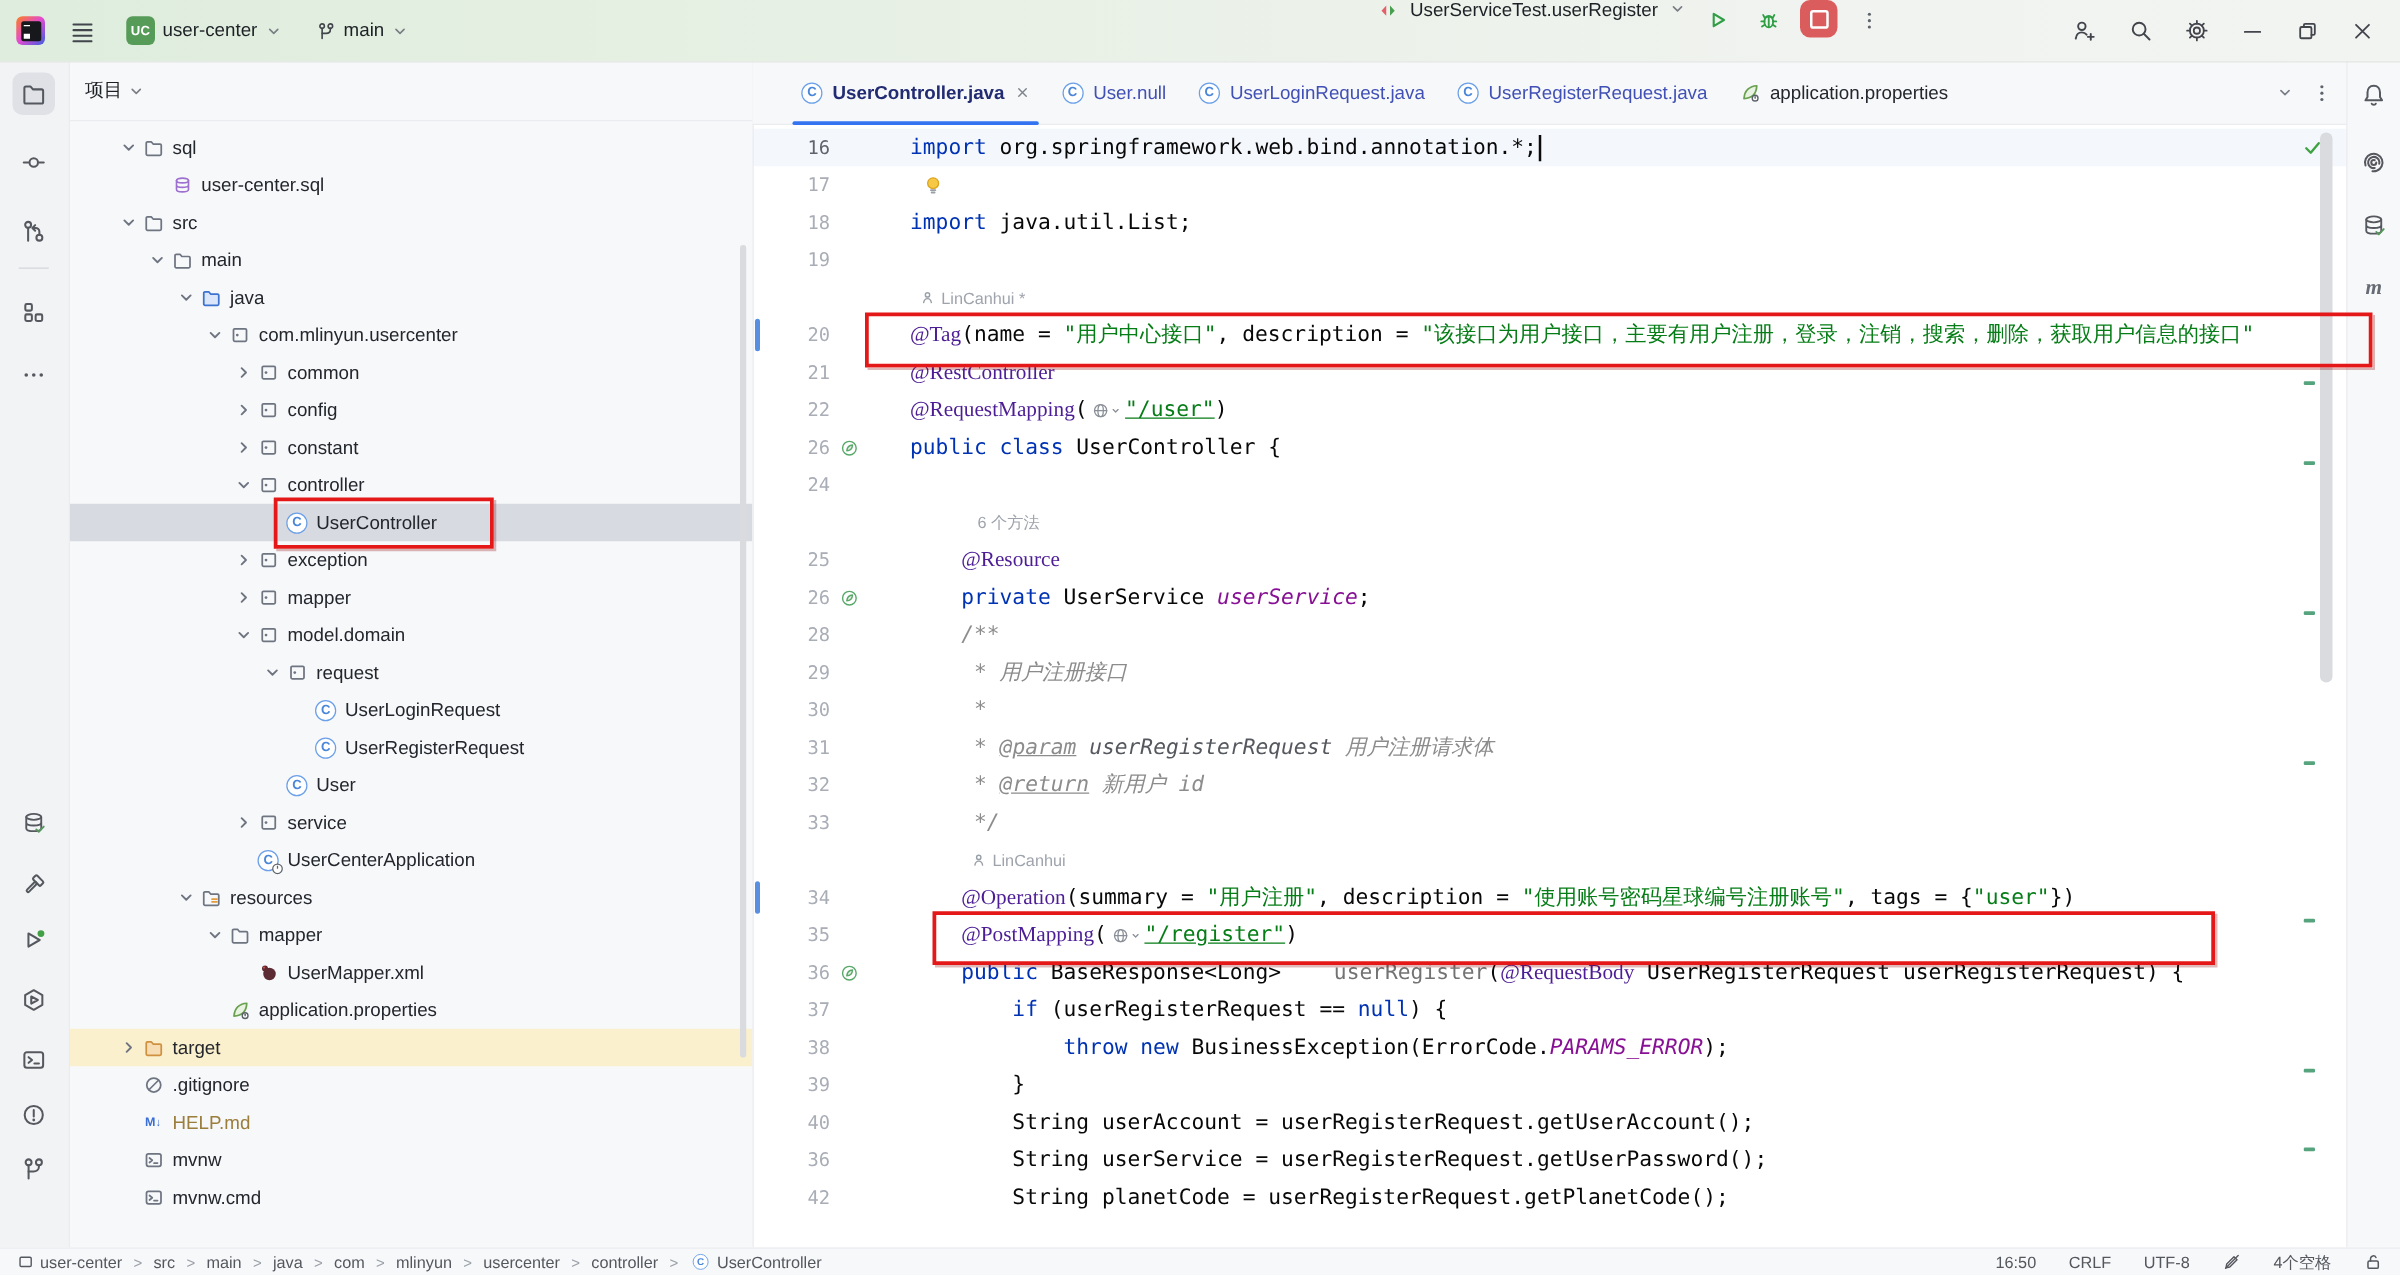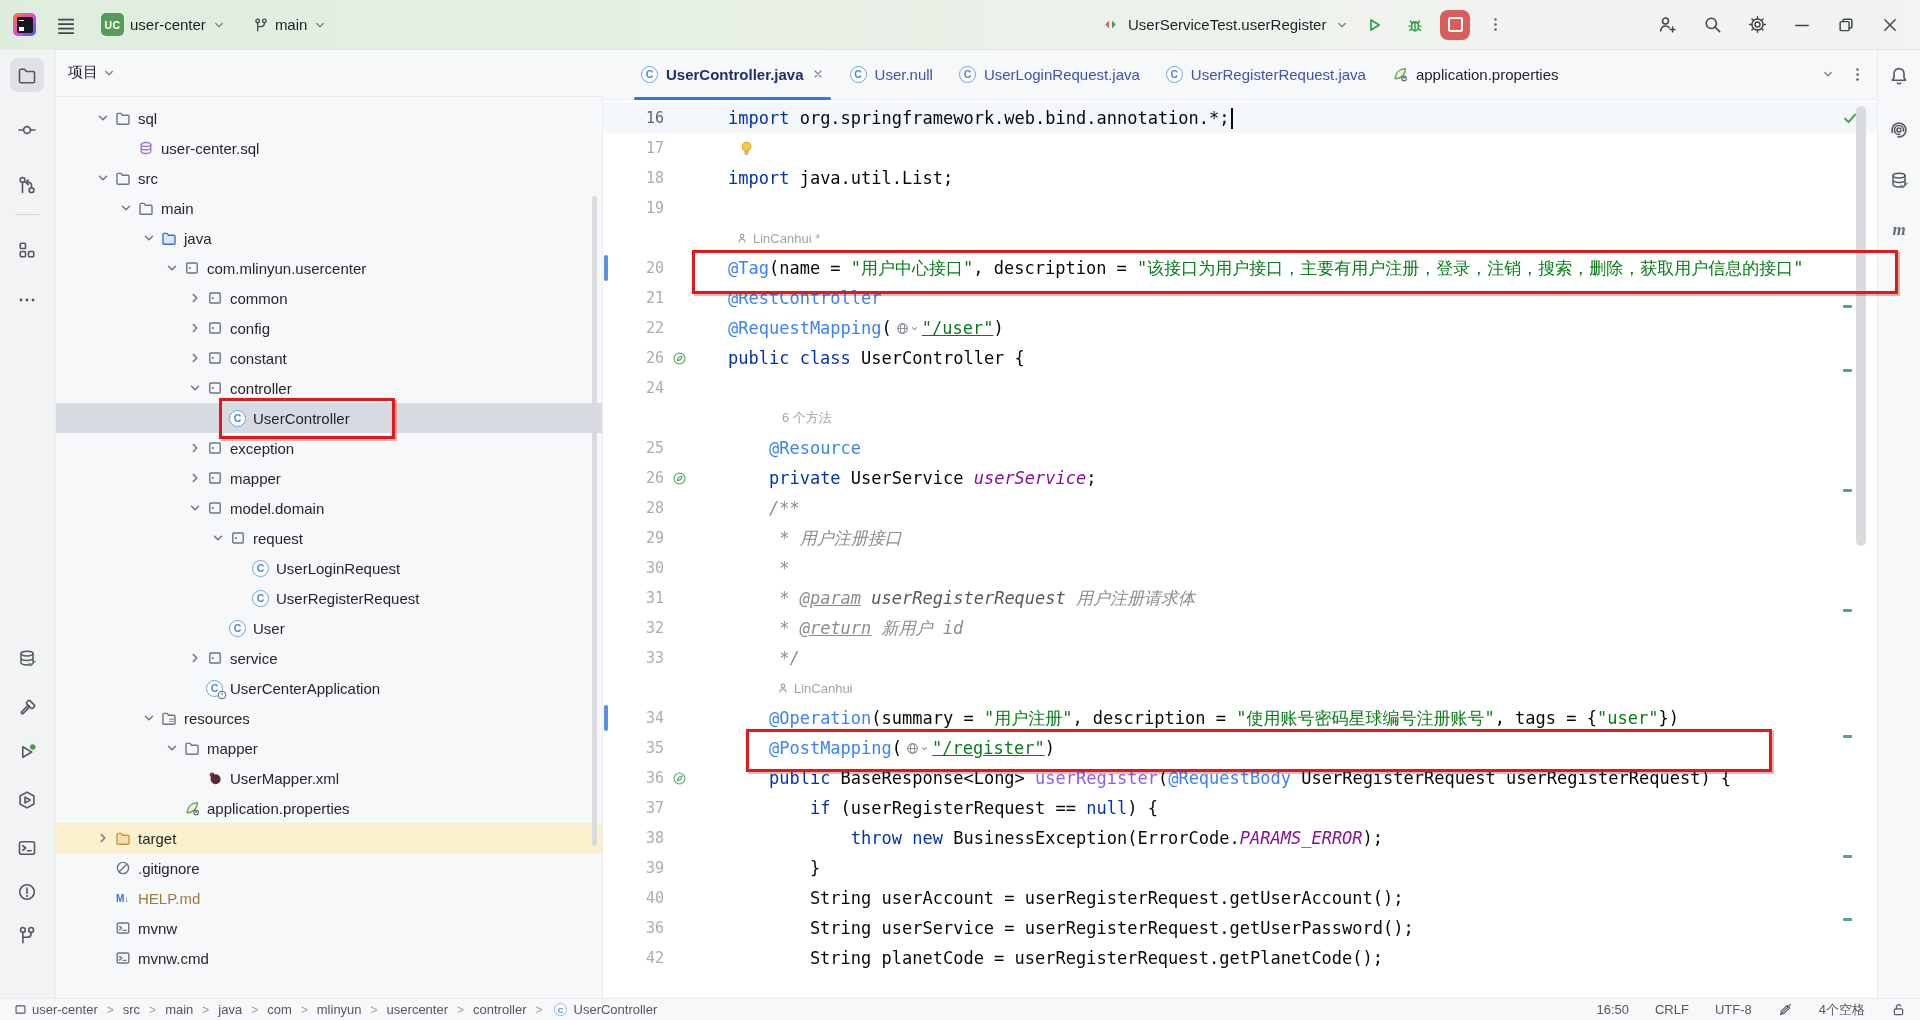--- a/index.html
+++ b/index.html
@@ -8,21 +8,21 @@
   .ic{display:inline-flex;align-items:center;justify-content:center;line-height:0;}
   
   .topbar{position:absolute;left:0;top:0;width:1920px;height:49px;
           background:linear-gradient(90deg,#deeddd 0%,#e7f0e4 35%,#f0f3ef 75%,#f2f4f1 100%);
           border-bottom:1px solid #e2e6e2;display:flex;align-items:center;z-index:5;}
   .tb-left{display:flex;align-items:center;gap:13px;padding-left:13px;}
   .widget{display:flex;align-items:center;gap:6px;height:32px;padding:0 7px;border-radius:7px;cursor:default;}
   .badge{width:23px;height:23px;border-radius:5px;background:#579b58;color:#fff;
          font:700 10.5px "Liberation Sans",sans-serif;display:flex;align-items:center;justify-content:center;letter-spacing:.3px;}
   .tb-name{font-size:15px;color:#1d2025;}
-  .tb-run{position:absolute;left:1102px;top:0;height:49px;display:flex;align-items:center;gap:9px;}
+  .tb-run{position:absolute;left:1102px;top:0;height:49px;display:flex;align-items:flex-start;gap:9px;}
   .tb-btn{width:32px;height:32px;border-radius:7px;display:flex;align-items:center;justify-content:center;}
   .stop-btn{width:30px;height:30px;border-radius:8px;background:#db5c5c;display:flex;align-items:center;justify-content:center;}
   .stop-inner{width:11px;height:11px;border:2px solid #fff;border-radius:2.5px;}
   .tb-right{position:absolute;right:0;top:0;height:49px;display:flex;align-items:center;gap:26px;padding-right:21px;}
   
   .lrail{position:absolute;left:0;top:49px;width:55px;bottom:22px;background:#f2f3f5;border-right:1px solid #ebecf0;z-index:3;}
   .rail-ic{position:absolute;left:10px;width:34px;height:34px;border-radius:8px;display:flex;align-items:center;justify-content:center;}
   .rail-ic.active{background:#dfe1e6;}
   .rail-div{position:absolute;left:15px;width:24px;height:1px;background:#d3d5d9;}
   .rrail{position:absolute;right:0;top:49px;width:42px;bottom:22px;background:#f7f8fa;border-left:1px solid #ebecf0;z-index:3;}
@@ -50,24 +50,24 @@
   
   .editor{position:absolute;left:602px;top:100px;width:1276px;height:898px;background:#fff;overflow:hidden;z-index:1;padding-top:3px;box-sizing:border-box;}
   .crow{height:30px;display:flex;align-items:center;position:relative;}
   .crow.active{background:#f4f7fc;}
   .ln{flex:0 0 62px;text-align:right;color:#a9adb6;font:15px/30px "DejaVu Sans Mono","Liberation Mono",monospace;}
   .crow.active .ln{color:#5f636b;}
   .gslot{flex:0 0 64px;display:flex;align-items:center;padding-left:8px;box-sizing:border-box;}
   .codepre{font:17px/30px "DejaVu Sans Mono","Liberation Mono",monospace;white-space:pre;color:#080808;display:flex;align-items:center;}
   .chbar{position:absolute;left:2px;top:2px;width:4px;height:26px;background:#588fe0;border-radius:2px;}
   .tk-k{color:#0033b3;}.tk-s{color:#067d17;}.tk-su{color:#067d17;text-decoration:underline;}
-  .tk-a{color:#3b82f6;}.tk-c{color:#8c8c8c;font-style:italic;}
+  .tk-a{color:#4c1d95;font-family:Liberation Serif, serif;}.tk-c{color:#8c8c8c;font-style:italic;}
   .tk-cj{color:#8c8c8c;font-style:italic;text-decoration:underline;}
   .tk-cb{color:#55585e;font-style:italic;}.tk-f{color:#871094;font-style:italic;}
-  .tk-m{color:#8b5cf6;}.tk-p{color:#080808;}
+  .tk-m{color:#737373;margin-left:32px;}.tk-p{color:#080808;}
   .inlay-t{color:#9ea3ac;font:13px "Liberation Sans",sans-serif;font-style:normal;margin-left:5px;}
   .inlay-row{margin-left:8px;}
   .caret{display:inline-block;width:2px;height:21px;background:#0a0a0a;margin-left:1px;}
   
   .statusbar{position:absolute;left:0;right:0;bottom:0;height:22px;background:#f7f8fa;border-top:1px solid #ebecf0;
              display:flex;align-items:center;font-size:13px;color:#54575d;padding:0 14px;box-sizing:border-box;z-index:6;}
   .crumbs{display:flex;align-items:center;gap:9px;}
   .crumb-sep{color:#9ba0a8;font-size:12px;}
   .sright{margin-left:auto;display:flex;align-items:center;gap:26px;}
   

